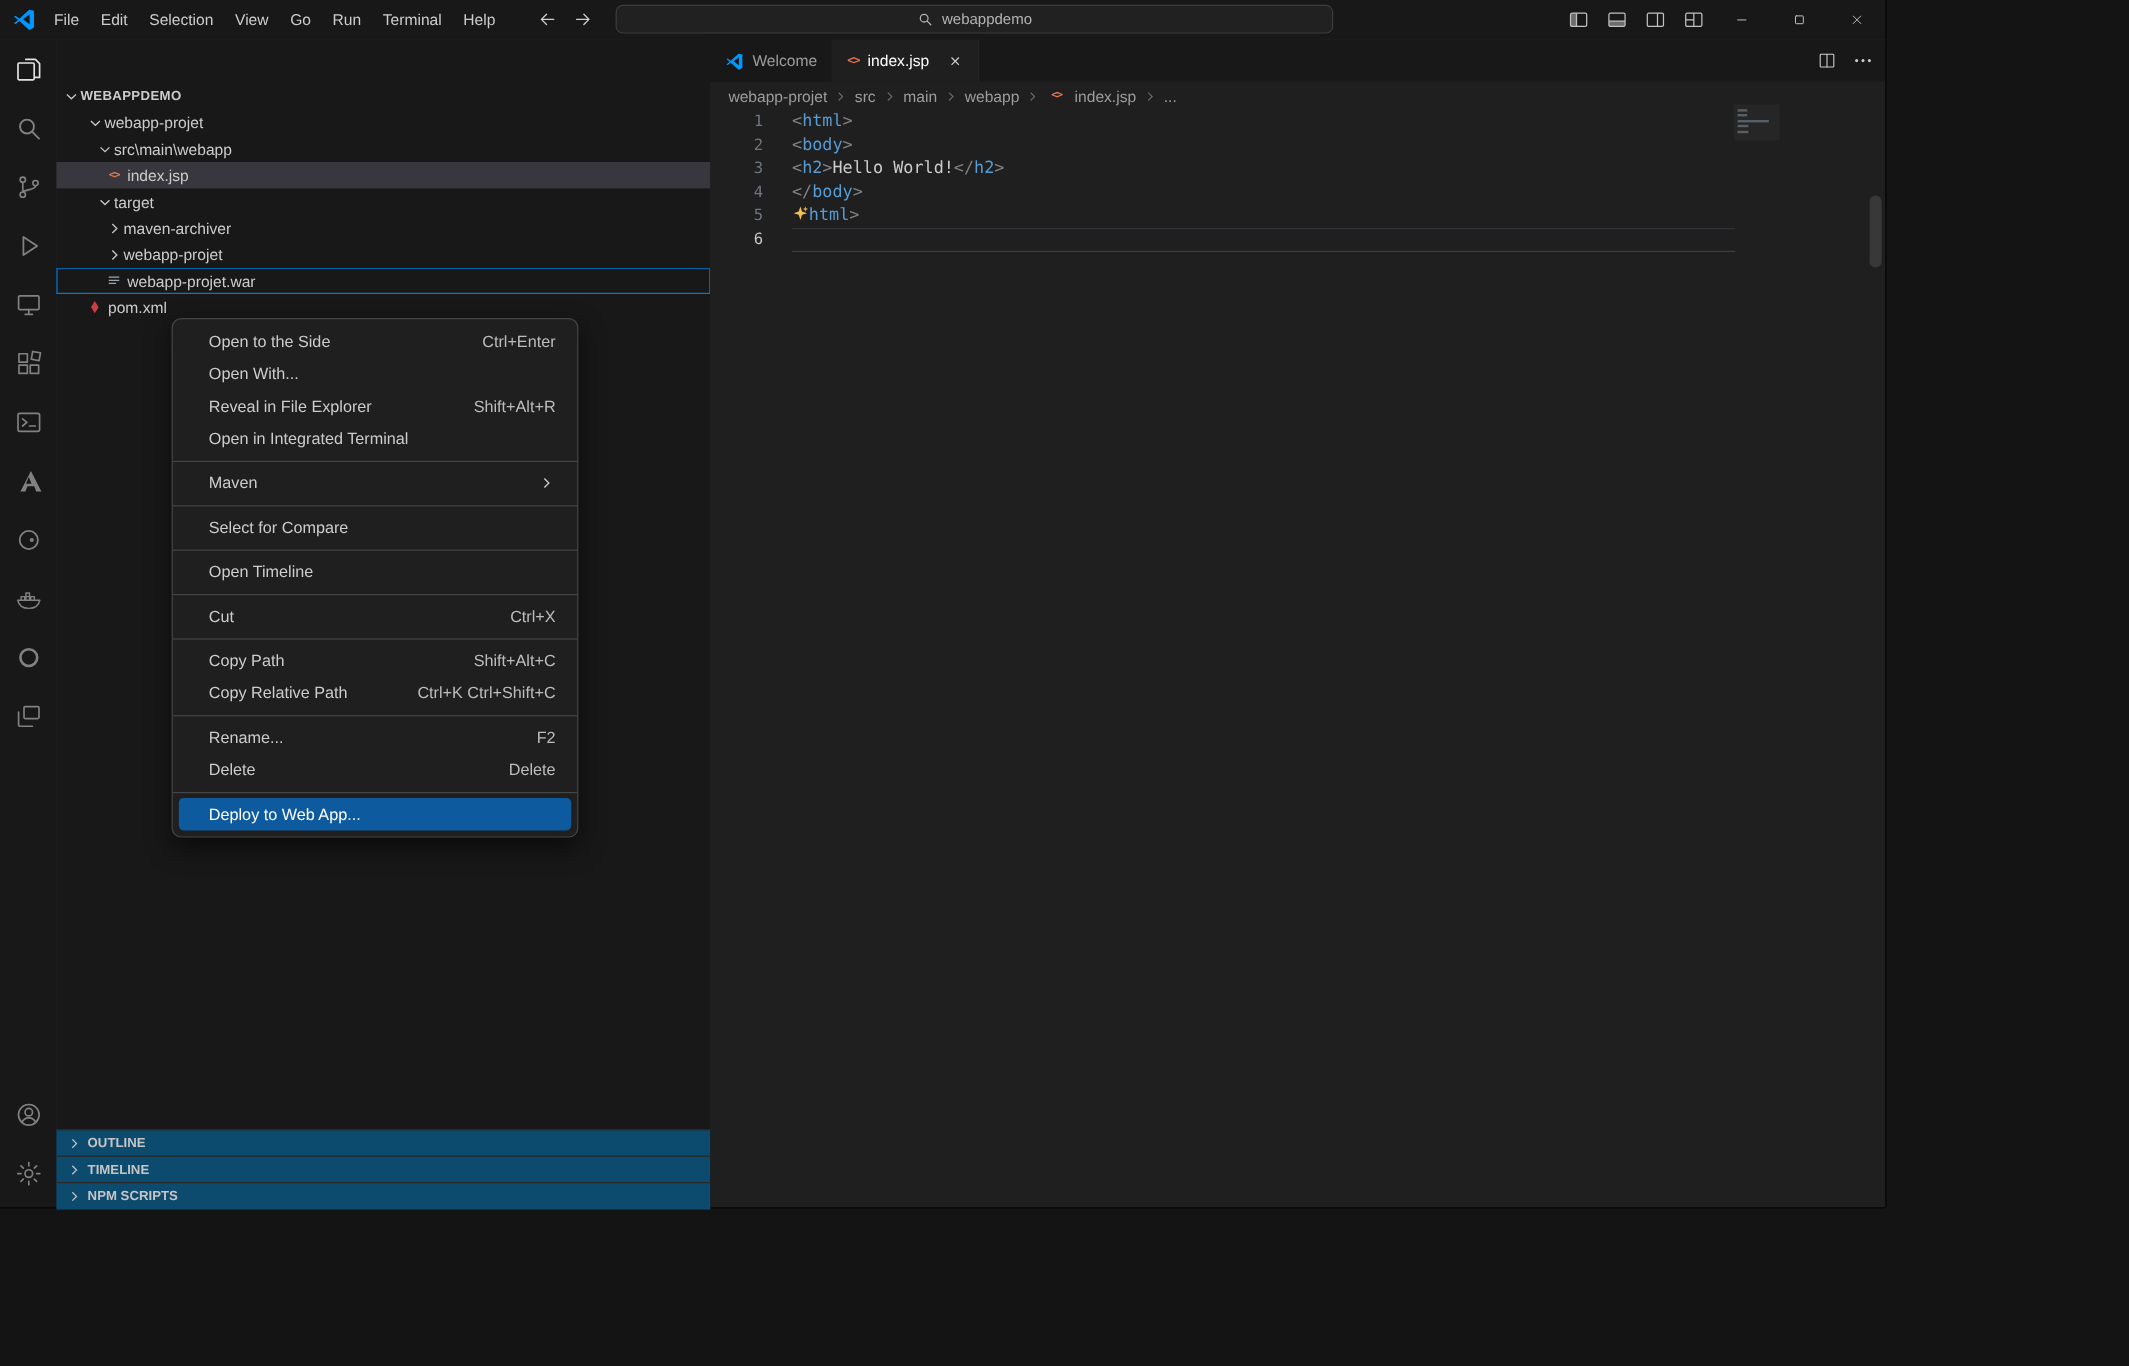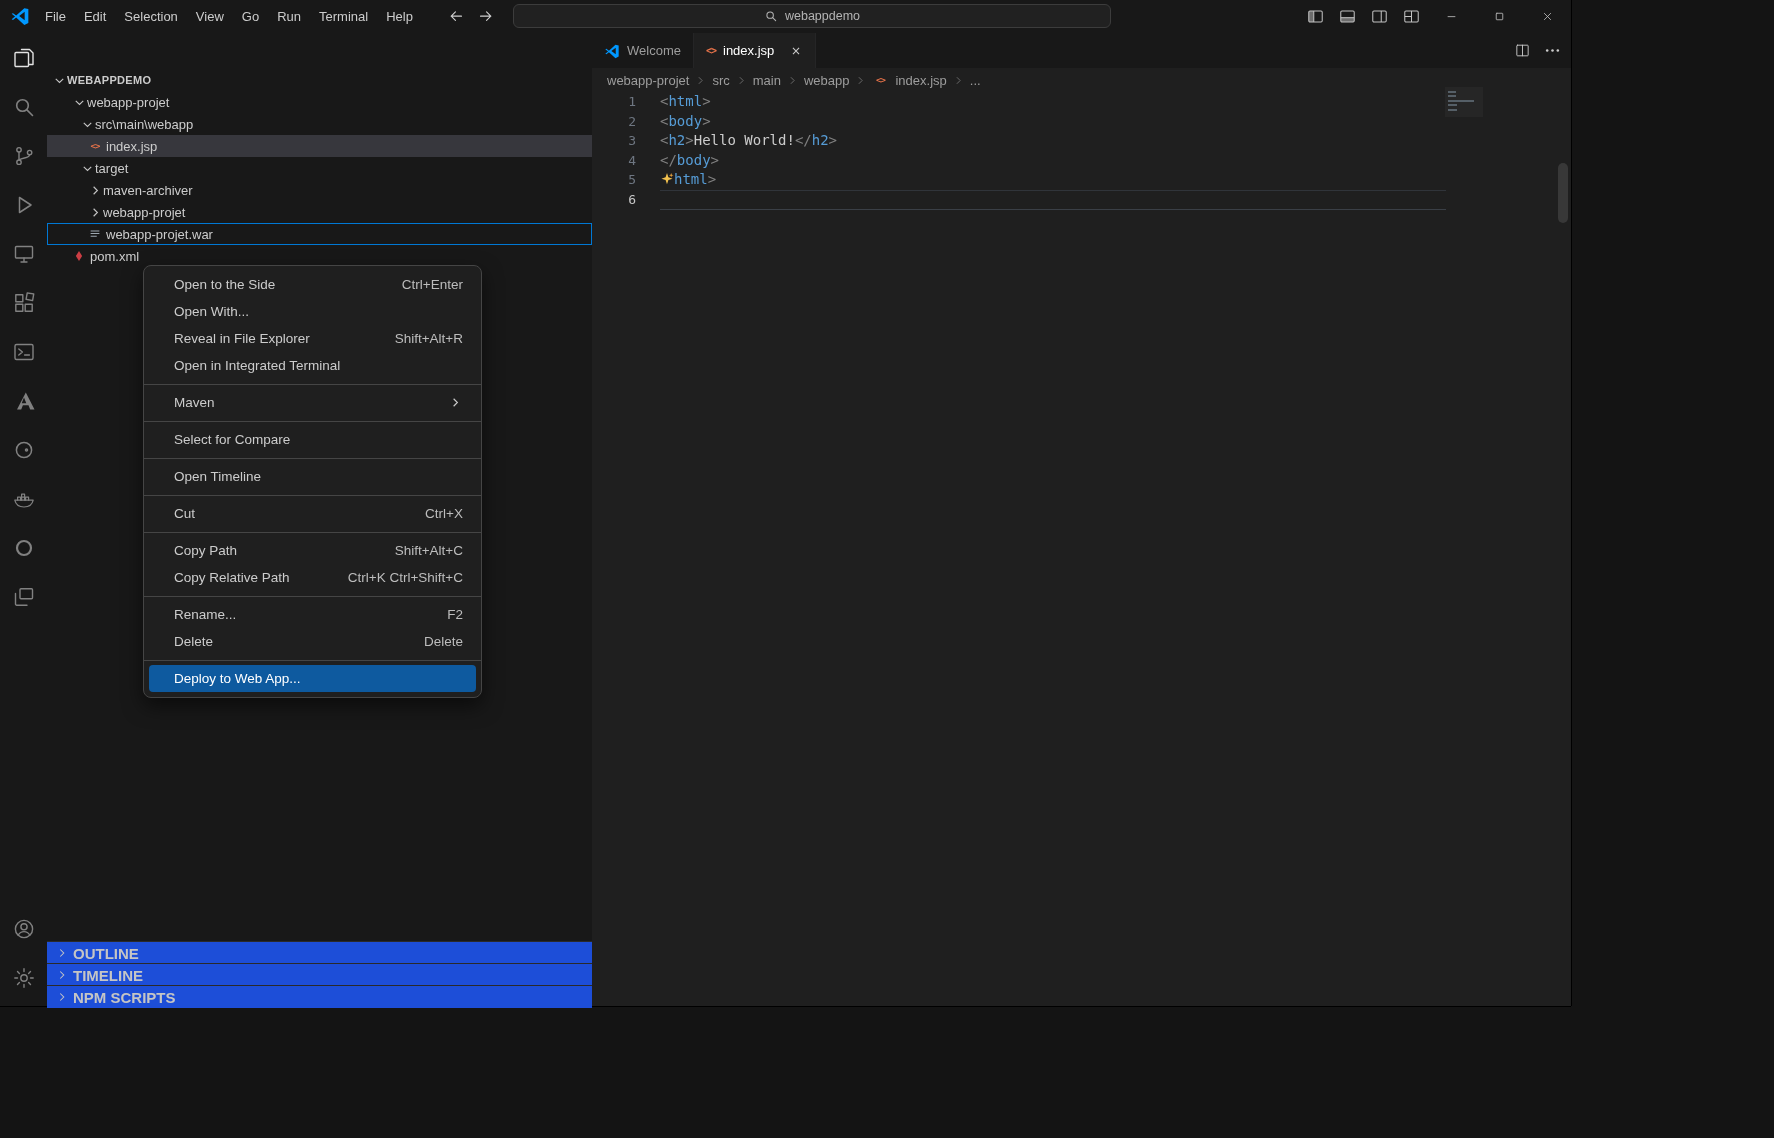--- a/index.html
+++ b/index.html
@@ -44,21 +44,21 @@
   .tree-row.selected{background:var(--selection);}
   .tree-row.focused{box-shadow:inset 0 0 0 1px var(--focus);}
   .chev{width:16px;display:flex;justify-content:center;color:#c5c5c5;flex:none;}
   .chev svg{width:15px;height:15px;}
   .ficon{width:16px;display:flex;justify-content:center;align-items:center;margin-right:3px;flex:none;}
   .ficon.code{color:var(--icon-orange);font:bold 9px "DejaVu Sans Mono",monospace;letter-spacing:-1px;}
   .ficon svg{width:14px;height:14px;}
   .ficon.archive{color:#9da7b0;}
   .tlabel{white-space:nowrap;}
   .sec{position:absolute;left:0;right:0;height:22px;border-top:1px solid #2a2a2a;display:flex;align-items:center;
-    gap:3px;padding-left:7px;font-weight:bold;font-size:15px;color:#c5c5c5;background:#1d4ed8;}
+    gap:3px;padding-left:7px;font-weight:bold;font-size:11px;color:#c5c5c5;background:#0c4a6e;}
   .sec .chev svg{width:14px;height:14px;}
   
   .editor{position:absolute;left:592px;top:33px;width:979px;bottom:0;background:#1f1f1f;}
   .tabbar{position:absolute;top:0;left:0;right:0;height:35px;background:#181818;}
   .tabs{display:flex;height:35px;}
   .tab{height:35px;display:flex;align-items:center;padding:0 12px;gap:7px;color:#9d9d9d;background:#181818;
     border-right:1px solid #252526;}
   .tab.active{background:#1f1f1f;color:#ffffff;}
   .ticon{display:flex;}
   .ticon svg{width:16px;height:16px;}

